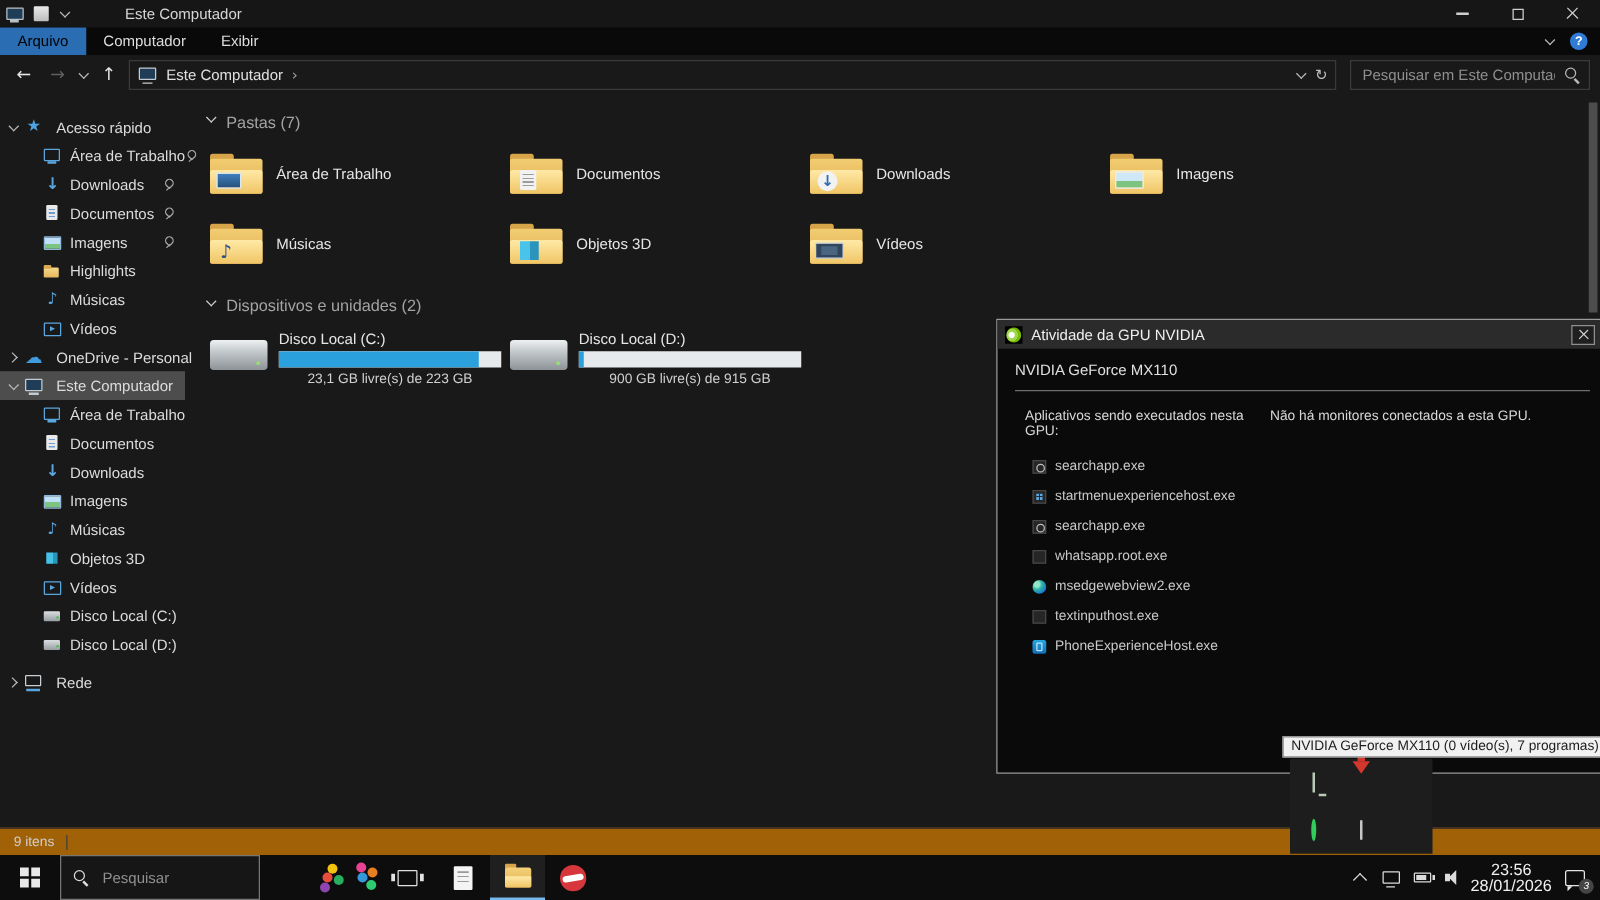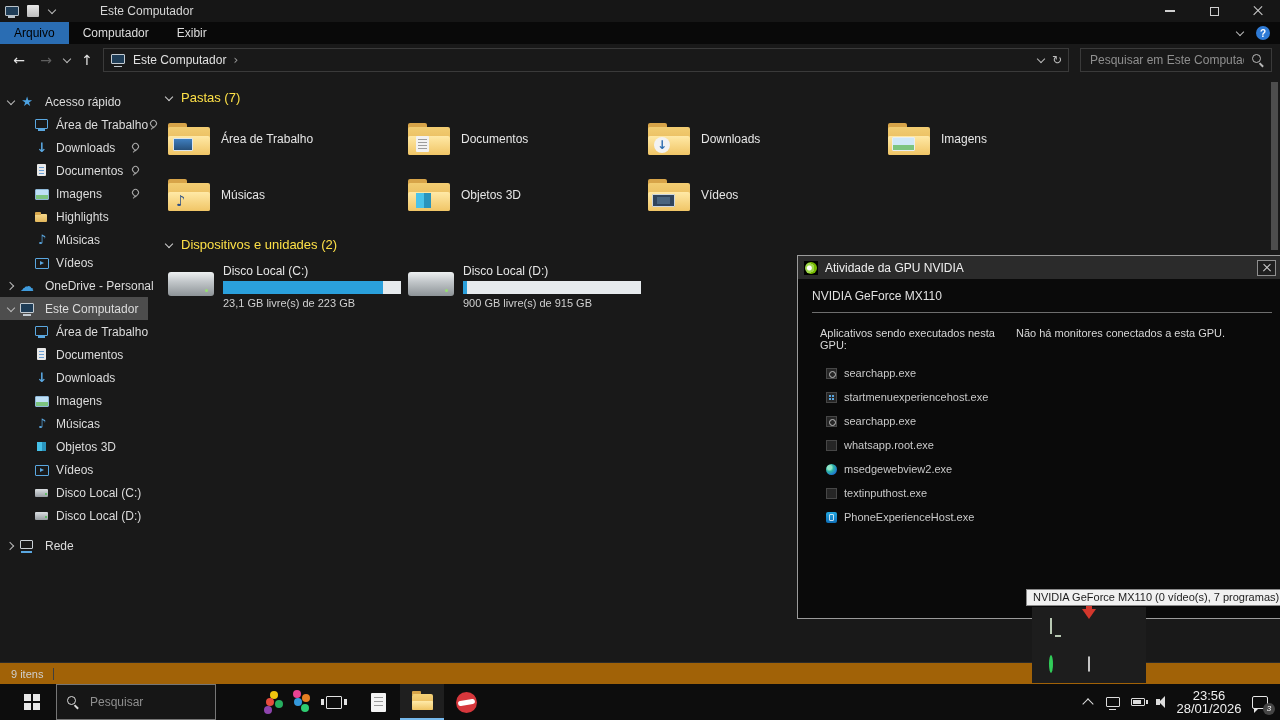--- a/index.html
+++ b/index.html
@@ -87,21 +87,21 @@
   .ic-computer::after{content:"";position:absolute;left:4px;bottom:1px;width:8px;height:1.5px;background:#c3cbd2;}
   .ic-drive::before{content:"";position:absolute;left:1px;top:4px;width:13px;height:8px;
                     background:linear-gradient(#dadee1,#979da2);border-radius:1px;}
   .ic-drive::after{content:"";position:absolute;right:3px;bottom:6px;width:2px;height:2px;background:#49c24c;border-radius:50%;}
   .ic-cube::before{content:"";position:absolute;left:3px;top:3px;width:9px;height:9px;
                    background:linear-gradient(90deg,#46c1e8 60%,#2a94bd 60%);}
   .ic-network::before{content:"";position:absolute;left:1px;top:2px;width:11px;height:7px;border:1.5px solid #c9cfd4;border-radius:1px;}
   .ic-network::after{content:"";position:absolute;left:2px;bottom:1px;width:11px;height:1.5px;background:#5aa7e0;}
 
   .content{flex:1;padding:10px 0 0 14px;position:relative;min-width:0;}
-  .sec-h{display:flex;align-items:center;gap:8px;color:#fde047;font-size:13px;margin:4px 0 12px 2px;}
+  .sec-h{display:flex;gap:8px;color:#a3a3a3;font-size:13px;margin:4px 0 12px 2px;}
   .sec-h .chev::before{border-color:#cfcfcf;}
   .tiles{display:grid;grid-template-columns:repeat(4,240px);row-gap:12px;margin:0 0 20px 6px;}
   .ftile{height:44px;display:flex;align-items:center;gap:11px;}
   .fname{color:#e6e6e6;}
   .fold{width:42px;height:32px;position:relative;flex:none;}
   .fold::before{content:"";position:absolute;left:0;top:0;width:19px;height:7px;background:#d7a449;border-radius:2px 2px 0 0;}
   .fold::after{content:"";position:absolute;left:0;top:4px;right:0;bottom:0;background:linear-gradient(180deg,#f2cd72,#e0ad4e);border-radius:2px;}
   .fold .front{position:absolute;left:0;right:0;bottom:0;height:19px;background:linear-gradient(180deg,#ffe9a6,#f0c566);border-radius:2px;z-index:1;}
   .ov{position:absolute;z-index:2;}
   .ov-desktop{left:5px;bottom:4px;width:20px;height:13px;background:linear-gradient(#3f7fc0,#27507a);border:1px solid #dce6ee;border-radius:1px;}
@@ -119,21 +119,21 @@
 
   .drives{display:grid;grid-template-columns:repeat(2,240px);margin-left:6px;}
   .dtile{display:flex;gap:9px;}
   .hdd{width:46px;height:24px;position:relative;flex:none;margin-top:8px;}
   .hdd::before{content:"";position:absolute;inset:0;background:linear-gradient(180deg,#eef1f2 0%,#c2c7ca 40%,#8d9397 100%);border-radius:3px;}
   .hdd::after{content:"";position:absolute;right:6px;bottom:4px;width:3px;height:3px;border-radius:50%;background:#97e06f;}
   .dinfo{display:flex;flex-direction:column;gap:3px;}
   .dname{color:#e6e6e6;}
   .dbar{width:178px;height:13px;background:#e6eaed;overflow:hidden;}
   .dbar i{display:block;height:100%;background:#2aa0dc;}
-  .dfree{font-size:11px;color:#d0d0d0;}
+  .dfree{font-size:11px;color:#d0d0d0;text-align:center;}
 
   .vscroll{position:absolute;right:2px;top:82px;width:7px;height:168px;background:#4d4d4d;z-index:1;}
   .statusbar{height:22px;border-top:1px solid #2a2a2a;display:flex;align-items:center;padding:0 11px;gap:10px;
              color:#cfcfcf;font-size:11px;background:#a16207;}
   .vdiv{width:1px;height:12px;background:#3f3f3f;}
 
   
   .nvwin{position:absolute;left:797px;top:255px;width:484px;height:364px;background:#0a0a0a;
          border:1px solid #9b9b9b;z-index:5;display:flex;flex-direction:column;}
   .nv-tb{height:23px;background:#2b2b2b;display:flex;align-items:center;gap:7px;padding:0 4px 0 6px;color:#efefef;flex:none;}
@@ -168,21 +168,21 @@
   .gmon::after{content:"";position:absolute;left:4px;bottom:-4px;width:6px;height:2px;background:#b9c9b4;}
   .rdown{width:0;height:0;border-left:7px solid transparent;border-right:7px solid transparent;
          border-top:10px solid #d3372c;position:relative;margin-top:6px;}
   .rdown::before{content:"";position:absolute;left:-3px;top:-16px;width:6px;height:6px;background:#d3372c;}
   .wa{width:20px;height:20px;border-radius:50%;border:2px solid #31cc59;position:relative;}
   .wa::after{content:"";position:absolute;inset:4px;background:#31cc59;border-radius:45% 10% 45% 45%;transform:rotate(-40deg);}
   .kbd{width:16px;height:11px;border:1.2px solid #c6c6c6;border-radius:2px;position:relative;}
   .kbd::after{content:"";position:absolute;left:3px;bottom:2px;right:3px;height:1.5px;background:#c6c6c6;}
 
   
-  .taskbar{position:absolute;left:0;right:0;bottom:0;height:36px;background:#0d0d0d;display:flex;align-items:stretch;z-index:10;padding-left:8px;}
+  .taskbar{position:absolute;left:0;right:0;bottom:0;height:36px;background:#0d0d0d;display:flex;align-items:stretch;z-index:10;}
   .tb-btn{width:44px;display:flex;align-items:center;justify-content:center;position:relative;flex:none;}
   .tb-btn.sm{width:28px;}
   .tb-btn.start{width:48px;}
   .tb-btn.active{background:rgba(255,255,255,.08);box-shadow:inset 0 -2px 0 #76b9ed;}
   .winlogo{display:grid;grid-template-columns:7px 7px;grid-template-rows:7px 7px;gap:1.5px;}
   .winlogo b{background:#e8e8e8;}
   .tb-search{width:160px;border:1px solid #767676;background:#161616;display:flex;align-items:center;gap:9px;
              padding:0 10px;flex:none;}
   .tb-group{display:flex;margin-left:40px;}
   .confetti{width:8px;height:8px;border-radius:50%;position:relative;}

